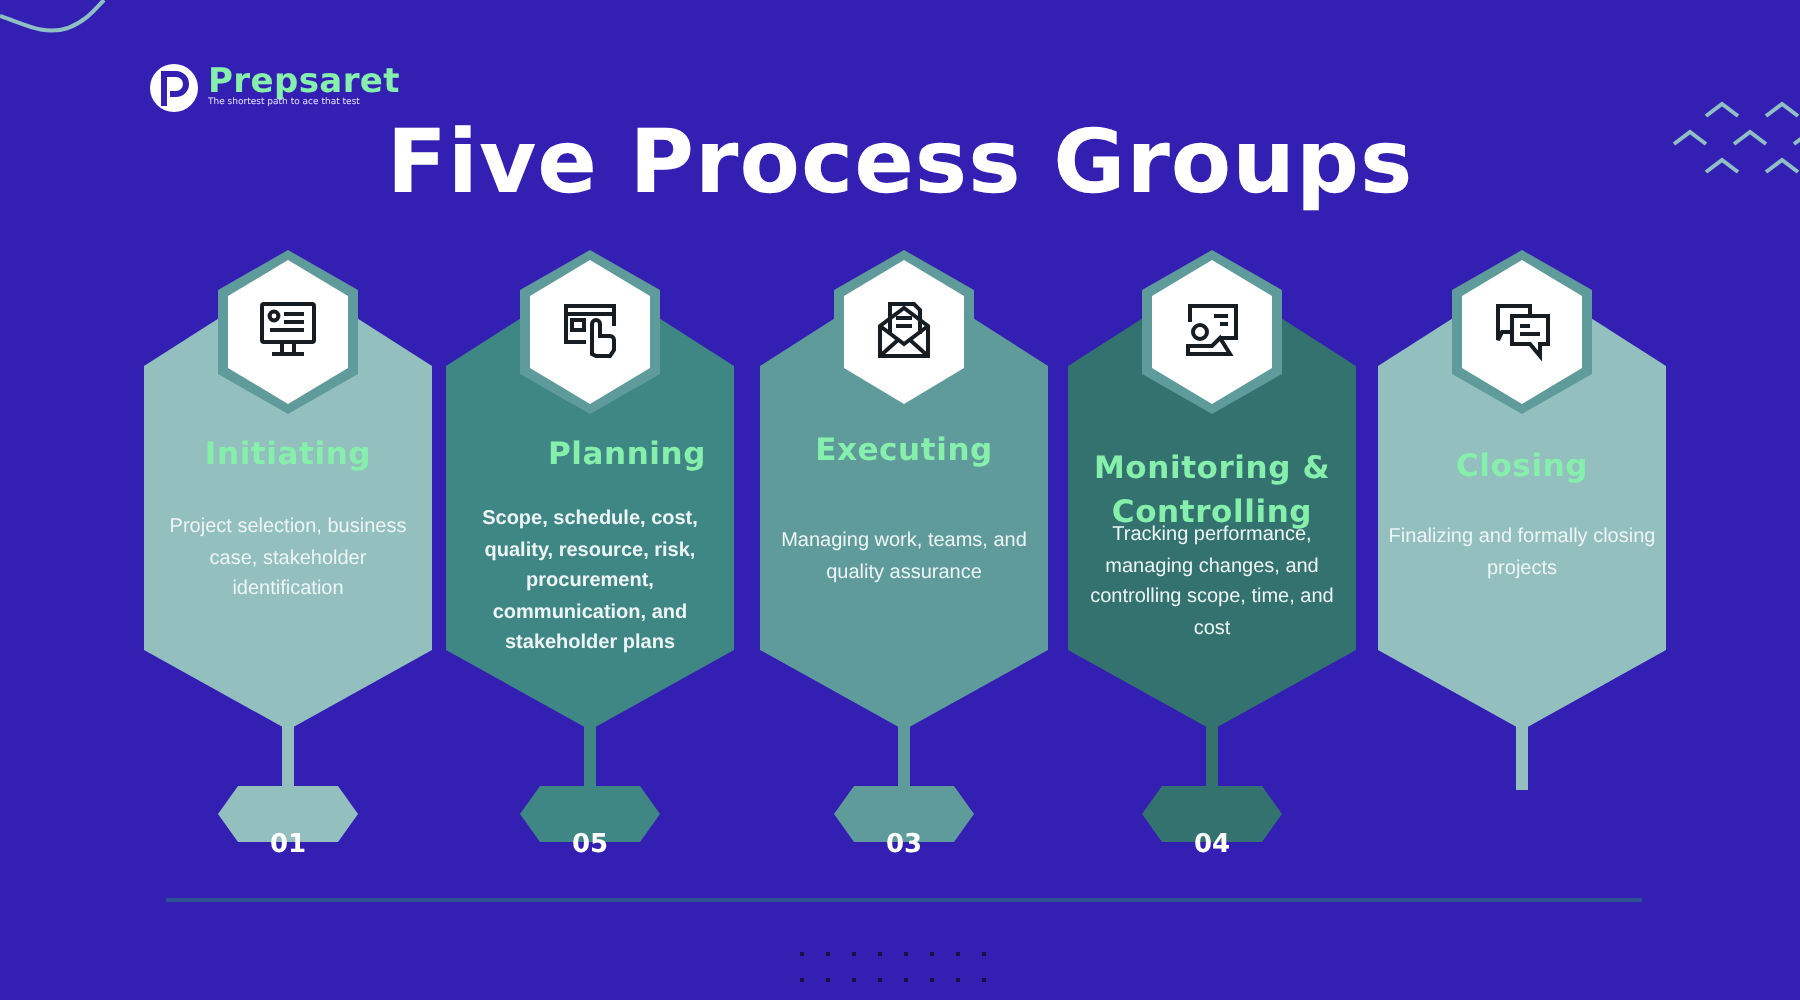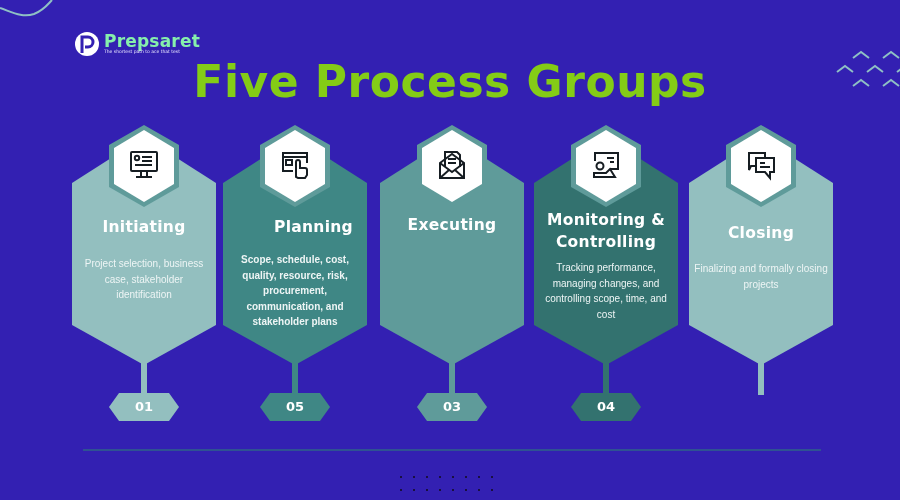--- a/index.html
+++ b/index.html
@@ -14,43 +14,43 @@
   .deco-dots { position: absolute; left: 398px; top: 474px; }
 
   .brand { position: absolute; left: 74px; top: 31px; display: flex; align-items: center; }
   .brand-logo { width: 26px; height: 26px; }
   .brand-text { margin-left: 4px; display: flex; flex-direction: column; }
   .brand-name { color: #86efac; font-weight: bold; font-size: 17px; line-height: 16px; letter-spacing: 0.2px; }
   .brand-tagline { color: #e6e3ff; font-size: 4.5px; line-height: 6px; white-space: nowrap; }
 
   .title {
     position: absolute; left: 0; width: 900px; top: 52px;
-    text-align: center; color: #84cc16;
+    text-align: center; color: #ffffff;
     font-family: "DejaVu Sans", sans-serif; font-weight: bold;
     font-size: 44px; letter-spacing: 0.5px; line-height: 60px;
   }
 
   .card { position: absolute; top: 125px; width: 144px; height: 290px; }
   .card svg.shape { position: absolute; left: 0; top: 0; }
   .icon-wrap { position: absolute; left: 37px; top: 0; width: 70px; height: 82px; }
   .icon-glyph { position: absolute; left: 19px; top: 24px; width: 32px; height: 32px; }
   .card-title {
     position: absolute; left: 0; width: 144px; text-align: center;
-    color: #ffffff; font-weight: bold; font-size: 15.5px; line-height: 22px;
+    color: #86efac; font-weight: bold; font-size: 15.5px; line-height: 22px;
     letter-spacing: 0.3px;
   }
   .card-desc {
     position: absolute; left: 4px; width: 136px; text-align: center;
     color: #eef5f5; font-family: "Liberation Sans", sans-serif; font-size: 10px; line-height: 15.5px;
   }
   .badge {
     position: absolute; top: 268px; left: 37px; width: 70px; height: 28px;
   }
   .badge-label {
-    position: absolute; left: 0; top: 0; width: 70px; height: 28px;
+    position: absolute; left: 0; top: 16px; width: 70px; height: 28px;
     text-align: center; line-height: 28px; color: #ffffff;
     font-weight: bold; font-size: 13px;
   }
   .divider { position: absolute; left: 83px; top: 449px; width: 738px; height: 2px; background: #2e5f8a; opacity: 0.8; }
 </style>
 </head>
 <body>
 
 <svg class="deco-curve" width="60" height="20" viewBox="0 0 60 20">
   <path d="M0 8 C 12 12, 22 18, 34 14 C 44 10, 48 4, 52 0" fill="none" stroke="#8fc0c4" stroke-width="2"></path>
@@ -153,20 +153,21 @@
       <path d="M4 14 L16 5 L28 14 V29 H4 Z"></path>
       <path d="M9 18 V3 H21 L24 6 V18"></path>
       <line x1="12" y1="10" x2="20" y2="10"></line>
         <line x1="12" y1="14" x2="20" y2="14"></line>
       <path d="M4 14 L16 23 L28 14"></path>
       <path d="M4 29 L13 21"></path>
         <path d="M28 29 L19 21"></path>
     </svg>
   </div>
   <div class="card-title" style="top:89px;">Executing</div>
+  <div class="card-desc" style="top:138px;">Managing work, teams, and quality assurance</div>
   <div class="badge">
     <svg width="70" height="28" viewBox="0 0 70 28">
         <polygon points="10,0 60,0 70,14 60,28 10,28 0,14" fill="#5f9b9a"></polygon>
       </svg>
     <div class="badge-label">03</div>
   </div>
 </div>
 
 <div class="card" style="left:534px;">
   <svg class="shape" width="144" height="290" viewBox="0 0 144 290">
@@ -179,21 +180,21 @@
       <polygon points="35,5 65,23 65,59 35,77 5,59 5,23" fill="#ffffff"></polygon>
     </svg>
     <svg class="icon-glyph" viewBox="0 0 32 32" fill="none" stroke="#161d22" stroke-width="2">
       <path d="M5 12 V4 H28 V20 H20"></path>
       <line x1="17" y1="9" x2="24" y2="9"></line>
         <line x1="20" y1="13" x2="24" y2="13"></line>
       <circle cx="10" cy="17" r="3.5"></circle>
       <path d="M4 28 V24 H16 L20 20 L25 28 Z"></path>
     </svg>
   </div>
-  <div class="card-title" style="top:84px; width:134px; left:5px;">Monitoring &amp; Controlling</div>
+  <div class="card-title" style="top:98px; width:134px; left:5px;">Monitoring &amp; Controlling</div>
   <div class="card-desc" style="top:135px;">Tracking performance, managing changes, and controlling scope, time, and cost</div>
   <div class="badge">
     <svg width="70" height="28" viewBox="0 0 70 28">
         <polygon points="10,0 60,0 70,14 60,28 10,28 0,14" fill="#33726f"></polygon>
       </svg>
     <div class="badge-label">04</div>
   </div>
 </div>
 
 <div class="card" style="left:689px;">

